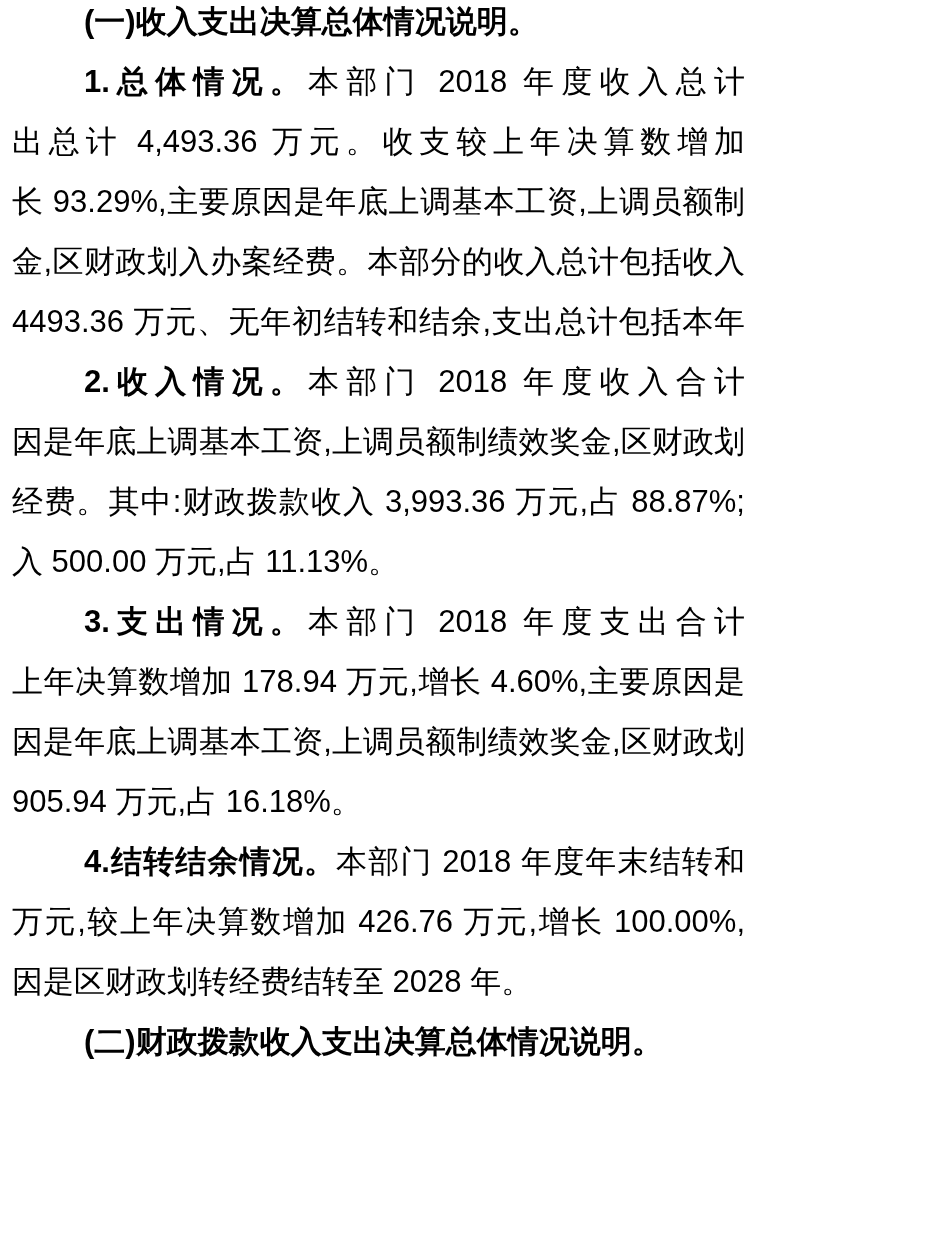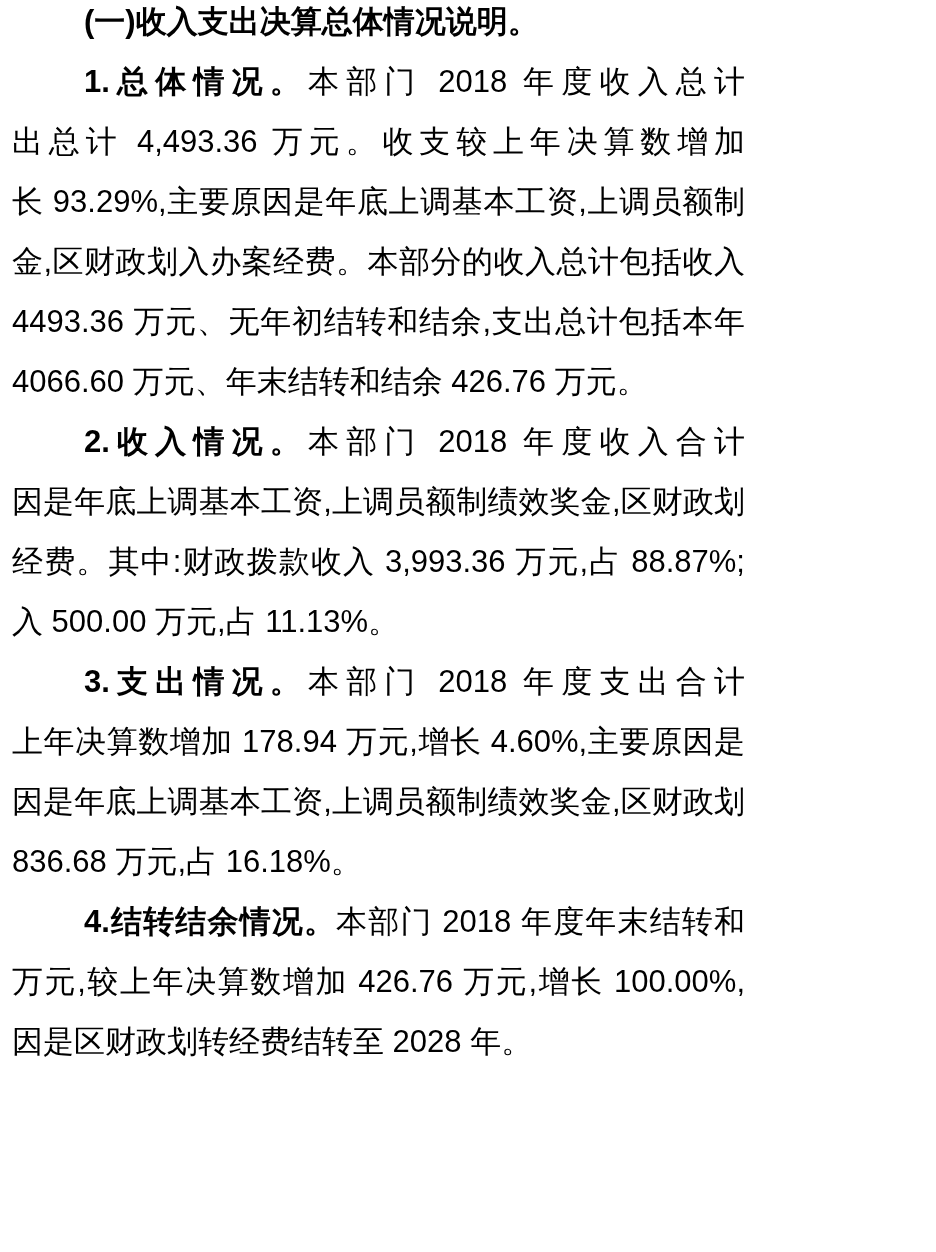--- a/index.html
+++ b/index.html
@@ -50,26 +50,26 @@
 <body>
 
 <div class="page">
   <div class="doc" id="doc">
       <div class="line first"><span class="lead">(一)收入支出决算总体情况说明。</span></div>
       <div class="line first fill"><span class="lead">1.总体情况。</span>本部门 2018 年度收入总计 4,493.36 万元,支</div>
       <div class="line fill">出总计 4,493.36 万元。收支较上年决算数增加 605.69 万元,增</div>
       <div class="line fill">长 93.29%,主要原因是年底上调基本工资,上调员额制绩效奖</div>
       <div class="line fill">金,区财政划入办案经费。本部分的收入总计包括收入合计</div>
       <div class="line fill">4493.36 万元、无年初结转和结余,支出总计包括本年支出合计</div>
-      <div class="line">4066.60 万元、年末结转和结余 426.76 万元。</div>
       <div class="line first fill"><span class="lead">2.收入情况。</span>本部门 2018 年度收入合计 4,493.36 万元,较</div>
       <div class="line fill">因是年底上调基本工资,上调员额制绩效奖金,区财政划入办案</div>
       <div class="line fill">经费。其中:财政拨款收入 3,993.36 万元,占 88.87%;其他收</div>
       <div class="line">入 500.00 万元,占 11.13%。</div>
       <div class="line first fill"><span class="lead">3.支出情况。</span>本部门 2018 年度支出合计 4,066.61 万元,较</div>
       <div class="line fill">上年决算数增加 178.94 万元,增长 4.60%,主要原因是主要原</div>
       <div class="line fill">因是年底上调基本工资,上调员额制绩效奖金,区财政划入办案</div>
-      <div class="line">836.68 万元,占 16.18%。</div>
+      <div class="line">905.94 万元,占 16.18%。</div>
       <div class="line first fill"><span class="lead">4.结转结余情况。</span>本部门 2018 年度年末结转和结余 426.76</div>
       <div class="line fill">万元,较上年决算数增加 426.76 万元,增长 100.00%,主要原</div>
       <div class="line">因是区财政划转经费结转至 2028 年。</div>
+      <div class="line first"><span class="lead">(二)财政拨款收入支出决算总体情况说明。</span></div>
     </div>
 </div>
 
 </body></html>

